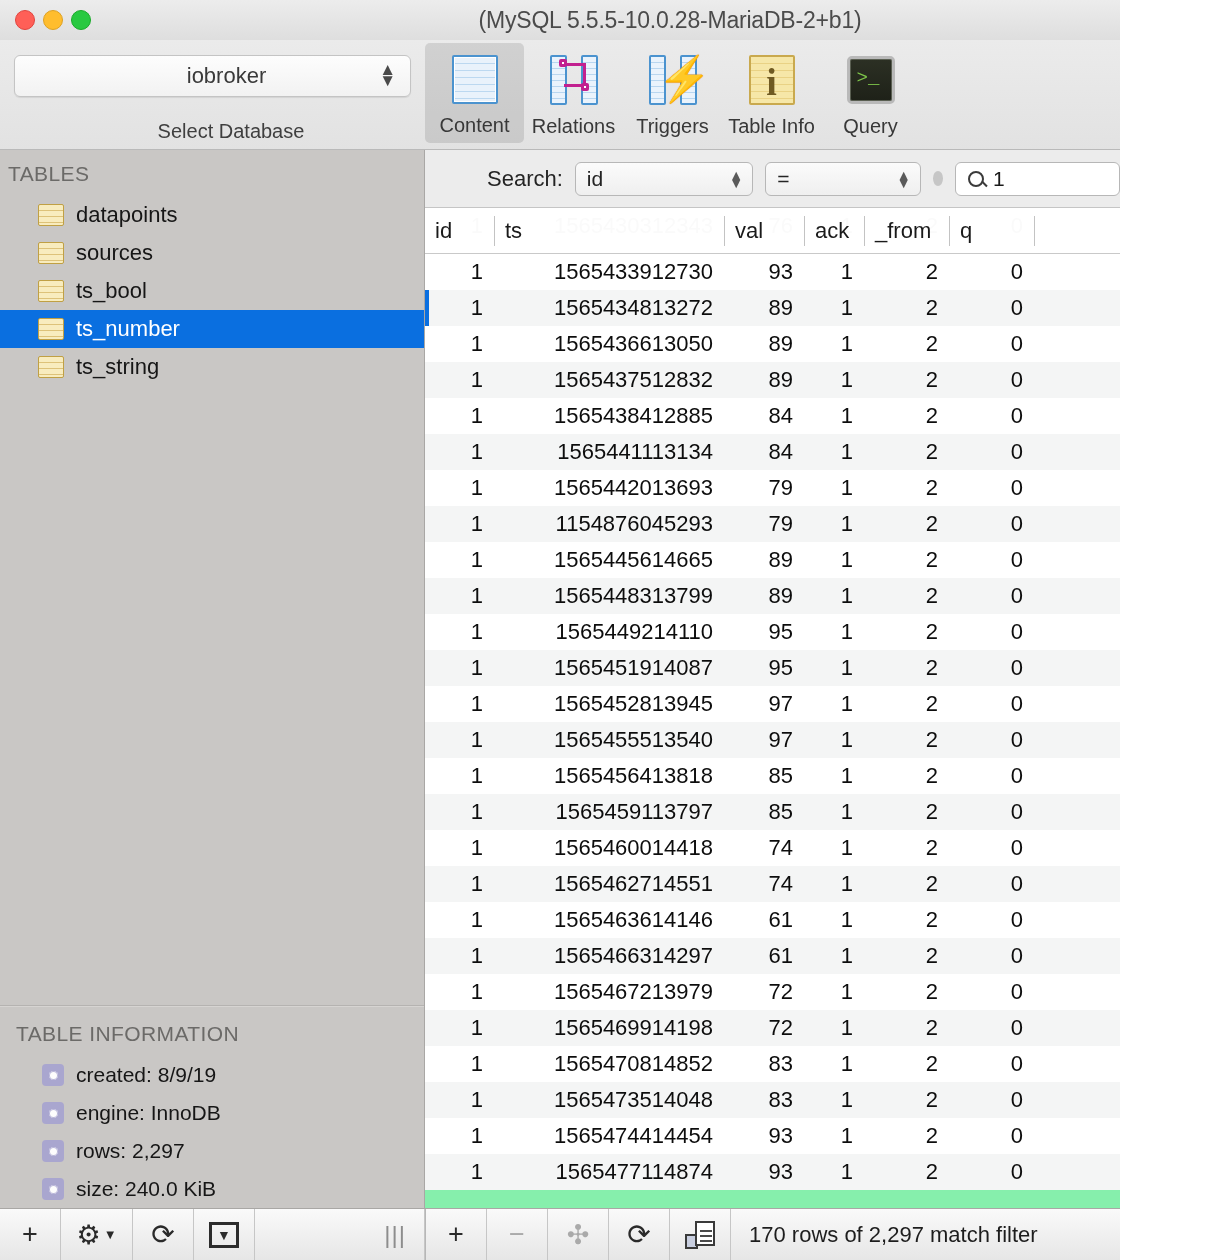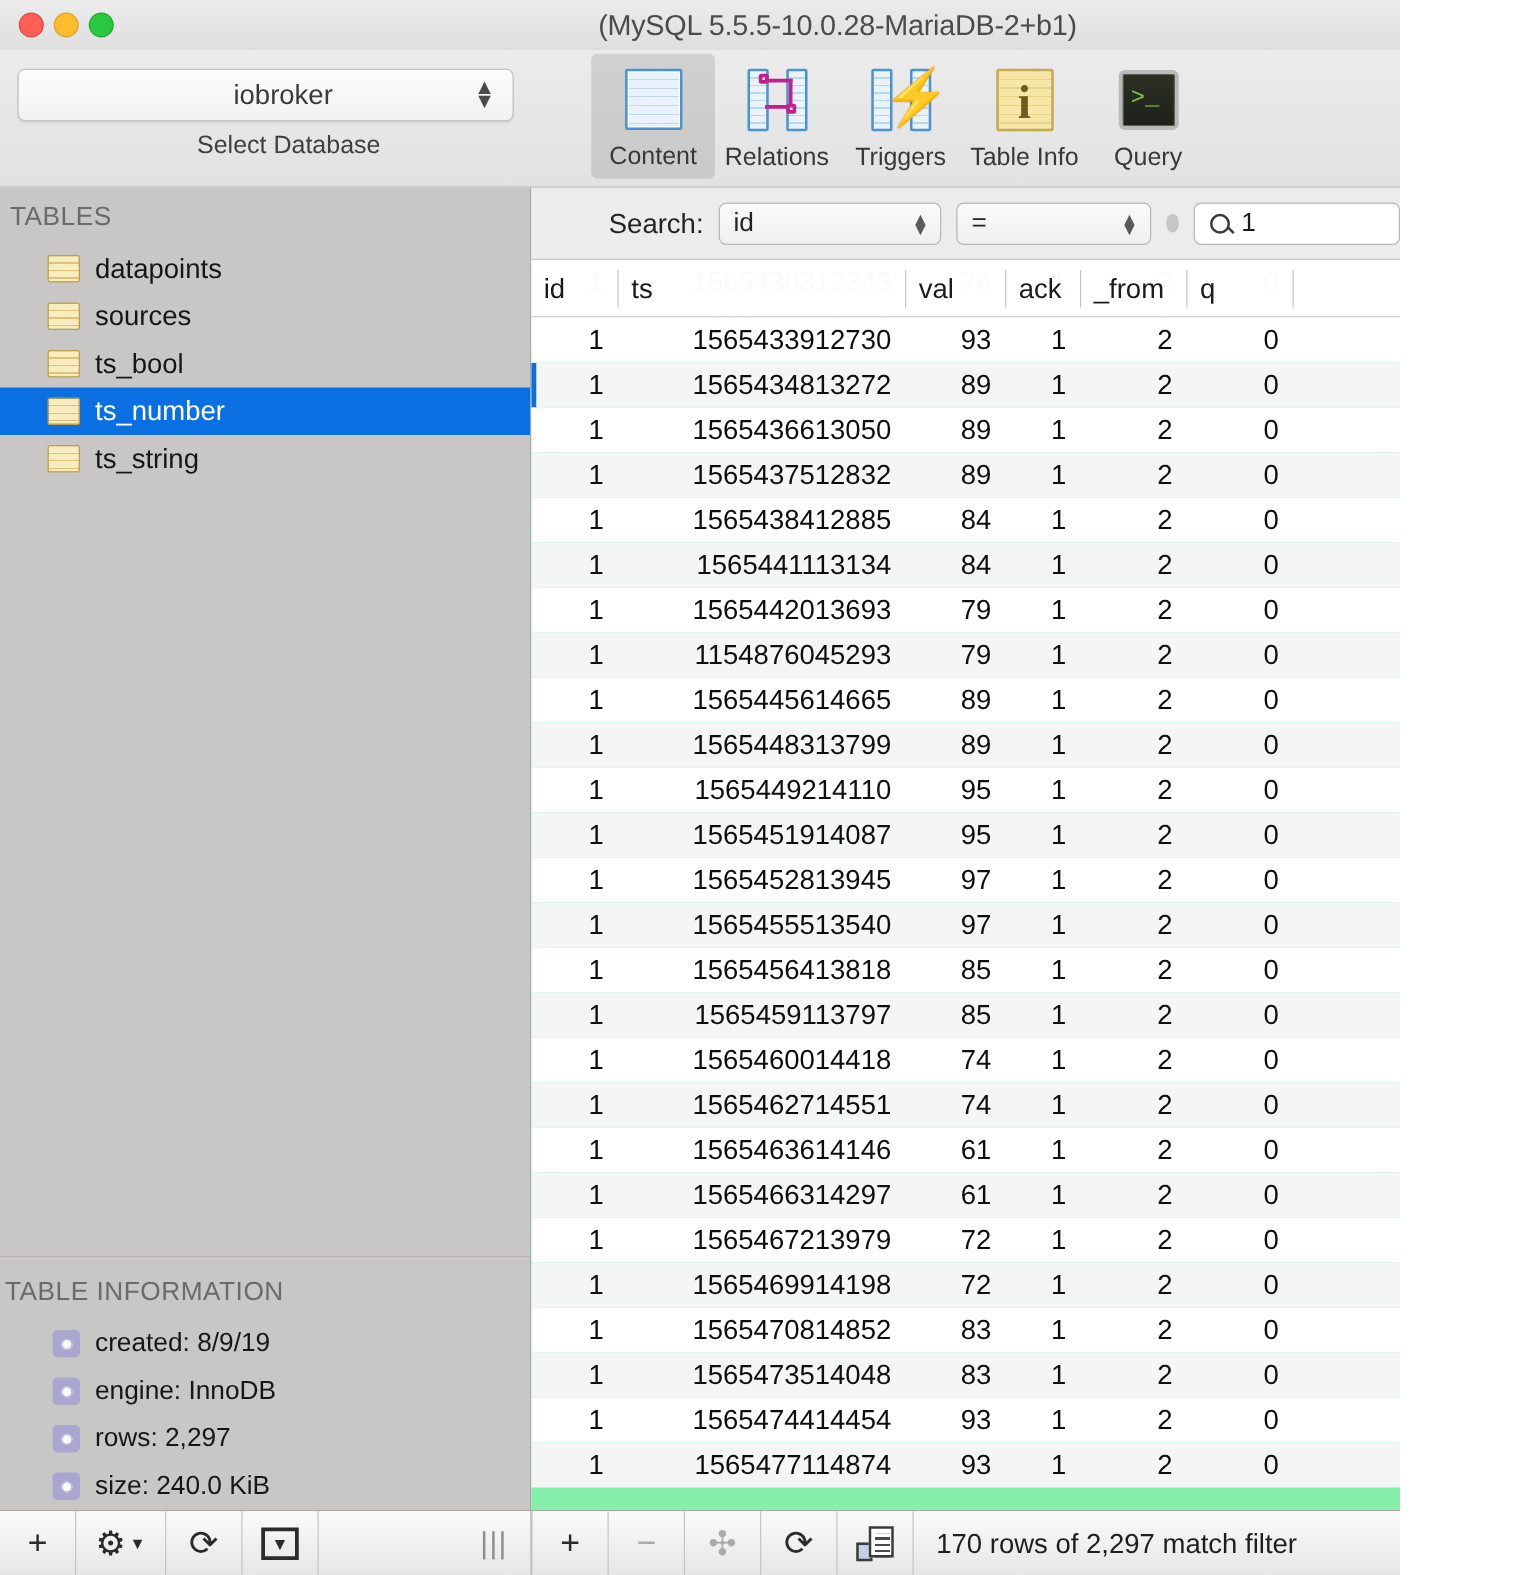--- a/index.html
+++ b/index.html
@@ -45,29 +45,29 @@
     border: 1px solid #c4c4c4;
     box-shadow: 0 1px 1px rgba(0,0,0,0.08);
     display: flex; align-items: center; justify-content: center;
     position: relative;
   }
   .db-popup .label { font-size: 22px; color: #3a3a3a; margin-left: 28px; }
   .stepper-ic {
     position: absolute; right: 14px; top: 50%; transform: translateY(-50%);
     display: flex; flex-direction: column; line-height: 0.62; font-size: 17px; color: #4a4a4a;
   }
-  .db-caption { text-align: center; font-size: 20px; color: #3f3f3f; margin-top: 8px; padding-left: 37px; }
+  .db-caption { text-align: center; font-size: 20px; color: #3f3f3f; margin-top: 23px; padding-left: 37px; }
 
   .tb-items { display: flex; align-items: flex-start; padding-top: 3px; }
   .tb-item {
     width: 99px; padding: 8px 0 6px; border-radius: 5px;
     display: flex; flex-direction: column; align-items: center; gap: 6px;
     cursor: default;
   }
-  .tb-item.selected { background: rgba(0,0,0,0.11); height: 100px; margin-left: 48px; }
+  .tb-item.selected { background: rgba(0,0,0,0.11); height: 100px; }
   .tb-label { font-size: 20px; color: #383838; }
   .tb-ico { width: 58px; height: 58px; position: relative; }
 
   
   .ic-grid {
     position: absolute; inset: 4px 6px; border-radius: 2px;
     background: repeating-linear-gradient(to bottom, #f6e7a8 0 6px, #e9d285 6px 7px),
                 repeating-linear-gradient(to right, transparent 0 13px, #c9a94e 13px 14px);
     border: 2px solid #c9a94e;
   }
@@ -127,21 +127,21 @@
     height: 38px; display: flex; align-items: center; gap: 12px; padding-left: 38px;
     font-size: 22px; color: #161616;
   }
   .tbl-row.selected { background: #0a6fe0; color: #ffffff; }
   .mini-table {
     width: 26px; height: 22px; flex: 0 0 26px; border: 1.5px solid #c0a044; border-radius: 2px;
     background: repeating-linear-gradient(to bottom, #f8ecbe 0 5px, #ddc279 5px 6px),
                 repeating-linear-gradient(to right, transparent 0 7px, #ddc279 7px 8px);
   }
   .side-sep { height: 1px; background: #b5b3b1; box-shadow: 0 1px 0 #d6d4d2; margin-top: 6px; }
-  .info-head { font-size: 21px; color: #6b6a68; letter-spacing: .4px; padding: 16px 0 10px 4px; }
+  .info-head { font-size: 21px; color: #6b6a68; letter-spacing: .4px; padding: 16px 0 10px 16px; }
   .info-row {
     height: 38px; display: flex; align-items: center; gap: 12px; padding-left: 42px;
     font-size: 21px; color: #161616;
   }
   .info-bullet {
     width: 22px; height: 22px; flex: 0 0 22px; border-radius: 4px;
     background: #a9a6cf; display: flex; align-items: center; justify-content: center;
   }
   .info-bullet::after { content: ""; width: 9px; height: 9px; border-radius: 50%;
     background: #fdfdfd; box-shadow: inset 0 0 0 1px #b8b5d8; }

